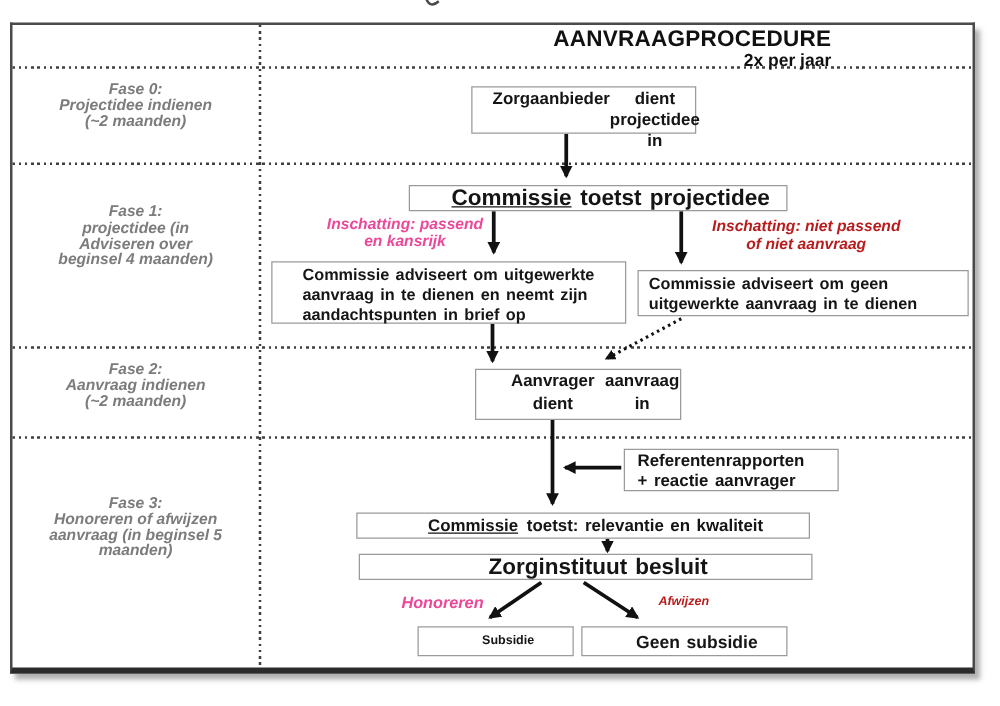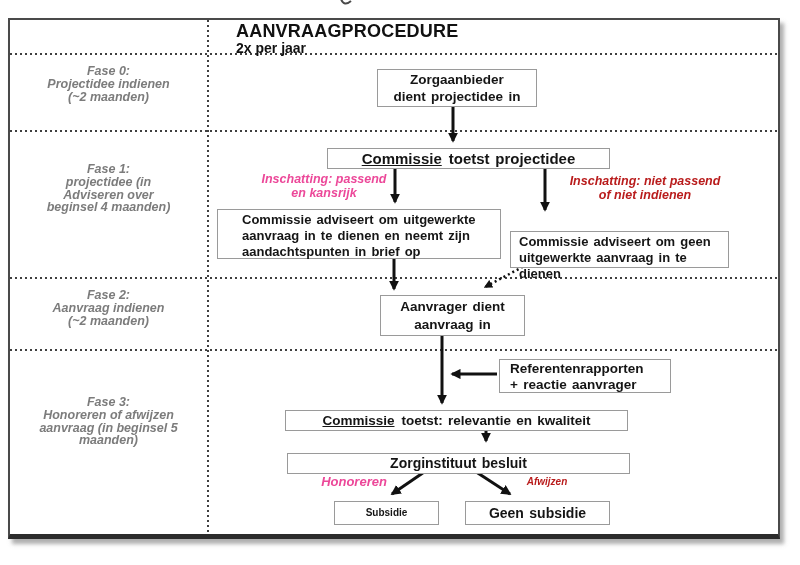--- a/index.html
+++ b/index.html
@@ -12,44 +12,44 @@
          box-shadow:4px 5px 4px rgba(110,110,110,.55);}
 
   
   .hline{position:absolute;left:0;right:0;height:2px;z-index:1;
          background:repeating-linear-gradient(90deg,#3f3f3f 0 2px,transparent 2px 5px);}
   .hline.l1{top:33px}.hline.l2{top:110px}.hline.l3{top:257px}.hline.l4{top:329px}
   .vline{position:absolute;top:0;bottom:0;left:197px;width:2px;z-index:1;
          background:repeating-linear-gradient(180deg,#3f3f3f 0 2px,transparent 2px 5px);}
 
   
-  .title-wrap{position:absolute;left:226px;top:1px;width:455px;text-align:left;z-index:3;}
+  .title-wrap{position:absolute;left:200px;top:1px;width:455px;text-align:right;z-index:3;}
   .title{font-size:18px;font-weight:bold;color:#111;letter-spacing:.2px;}
   .subtitle{font-size:14px;font-weight:bold;color:#111;margin-top:-2px;}
 
   
   .phase{position:absolute;left:0;width:197px;text-align:center;z-index:2;
          color:#7c7c7c;font-weight:bold;font-style:italic;font-size:12.5px;line-height:12.8px;}
   .phase.f0{top:45px}.phase.f1{top:143px}.phase.f2{top:269px}.phase.f3{top:376px}
 
   
   .node{position:absolute;background:#fff;border:1px solid #9a9a9a;z-index:3;
         color:#151515;font-weight:bold;font-size:13px;line-height:16px;word-spacing:1.5px;}
-  .node.center{text-align:center;display:flex;flex-direction:column;justify-content:center;}
+  .node.center{text-align:center;display:flex;flex-direction:row;justify-content:center;padding-left:20px;}
   .u{text-decoration:underline;}
   .gap{margin-left:7px;}
 
   .n-zorgaanbieder{left:367px;top:49px;width:158px;height:36px;font-size:13.5px;line-height:17px;}
-  .n-commissie1{left:317px;top:128px;width:281px;height:19px;font-size:15px;line-height:19px;}
+  .n-commissie1{left:317px;top:128px;width:281px;height:19px;font-size:18px;line-height:19px;}
   .n-advleft{left:207px;top:189px;width:284px;height:50px;padding:2px 0 0 24px;box-sizing:border-box;}
-  .n-advright{left:500px;top:211px;width:219px;height:37px;padding:2px 0 0 8px;box-sizing:border-box;}
+  .n-advright{left:500px;top:196px;width:265px;height:37px;padding:2px 0 0 8px;box-sizing:border-box;}
   .n-aanvrager{left:370px;top:275px;width:143px;height:39px;font-size:13.5px;line-height:18px;}
   .n-referenten{left:489px;top:339px;width:172px;height:34px;padding:1px 0 0 10px;box-sizing:border-box;font-size:13.5px;}
   .n-commissie2{left:275px;top:390px;width:341px;height:19px;font-size:13.5px;line-height:19px;}
-  .n-zorginstituut{left:277px;top:433px;width:341px;height:19px;font-size:14px;line-height:19px;}
+  .n-zorginstituut{left:277px;top:423px;width:341px;height:19px;font-size:18px;line-height:19px;}
   .n-subsidie{left:324px;top:481px;width:103px;height:22px;font-size:10px;line-height:22px;}
   .n-geensubsidie{left:455px;top:481px;width:143px;height:22px;font-size:14px;line-height:22px;}
 
   
   .note{position:absolute;z-index:3;font-weight:bold;font-style:italic;font-size:12.5px;
         line-height:14px;text-align:center;}
   .note.green{color:#ec4899;}
   .note.red{color:#b91c1c;}
   .note.assess-pos{left:234px;top:152px;width:160px;}
   .note.assess-neg{left:540px;top:154px;width:190px;}
@@ -148,21 +148,21 @@
     <div class="node center n-geensubsidie">
       <div>Geen subsidie</div>
     </div>
 
     <div class="note green assess-pos">
       <div>Inschatting: passend</div>
       <div>en kansrijk</div>
     </div>
     <div class="note red assess-neg">
       <div>Inschatting: niet passend</div>
-      <div>of niet indienen</div>
+      <div>of niet aanvraag</div>
     </div>
     <div class="note green honoreren">Honoreren</div>
     <div class="note red afwijzen">Afwijzen</div>
   </div>
 
   <svg class="arrows" viewBox="0 0 800 565">
     <defs>
       <marker id="ah" viewBox="0 0 6 6" refX="5" refY="3" markerWidth="3.4" markerHeight="3.4" orient="auto" markerUnits="strokeWidth">
         <path d="M0,0 L6,3 L0,6 z" fill="#111"></path>
       </marker>

